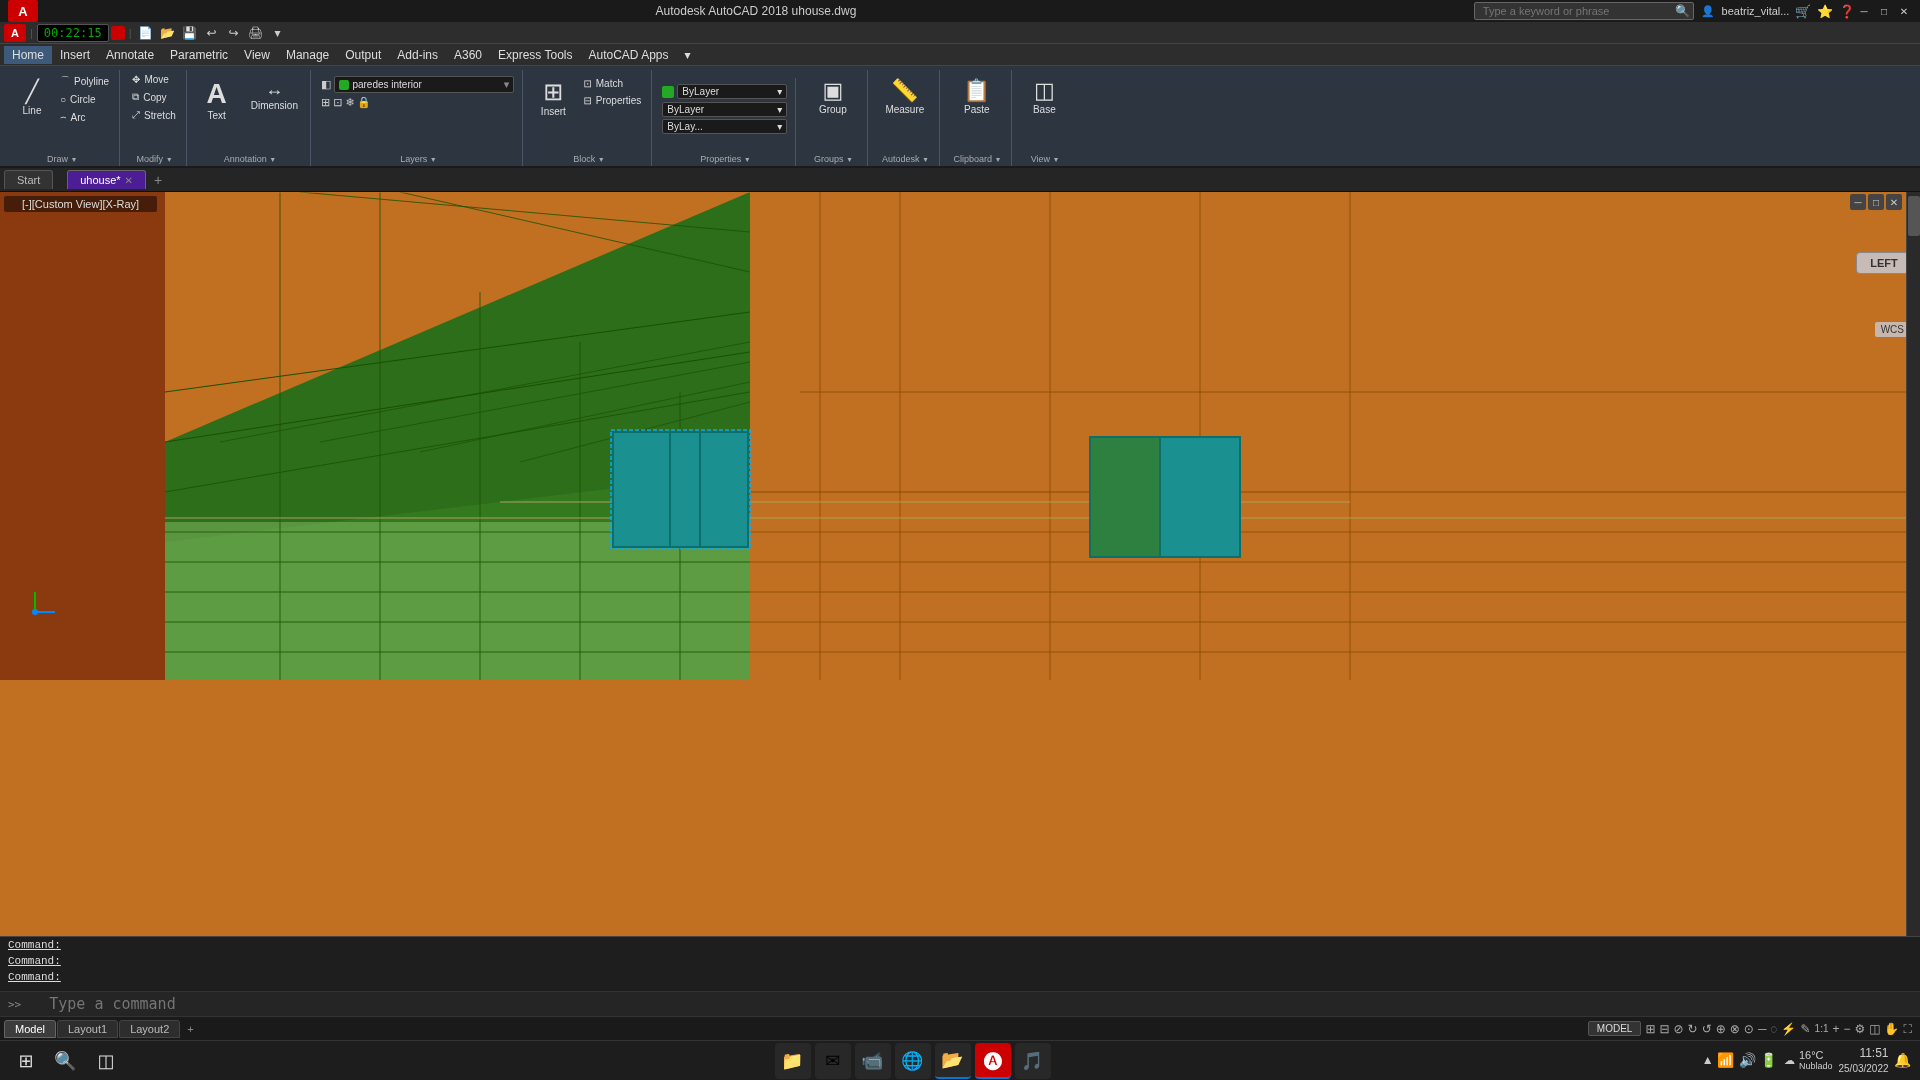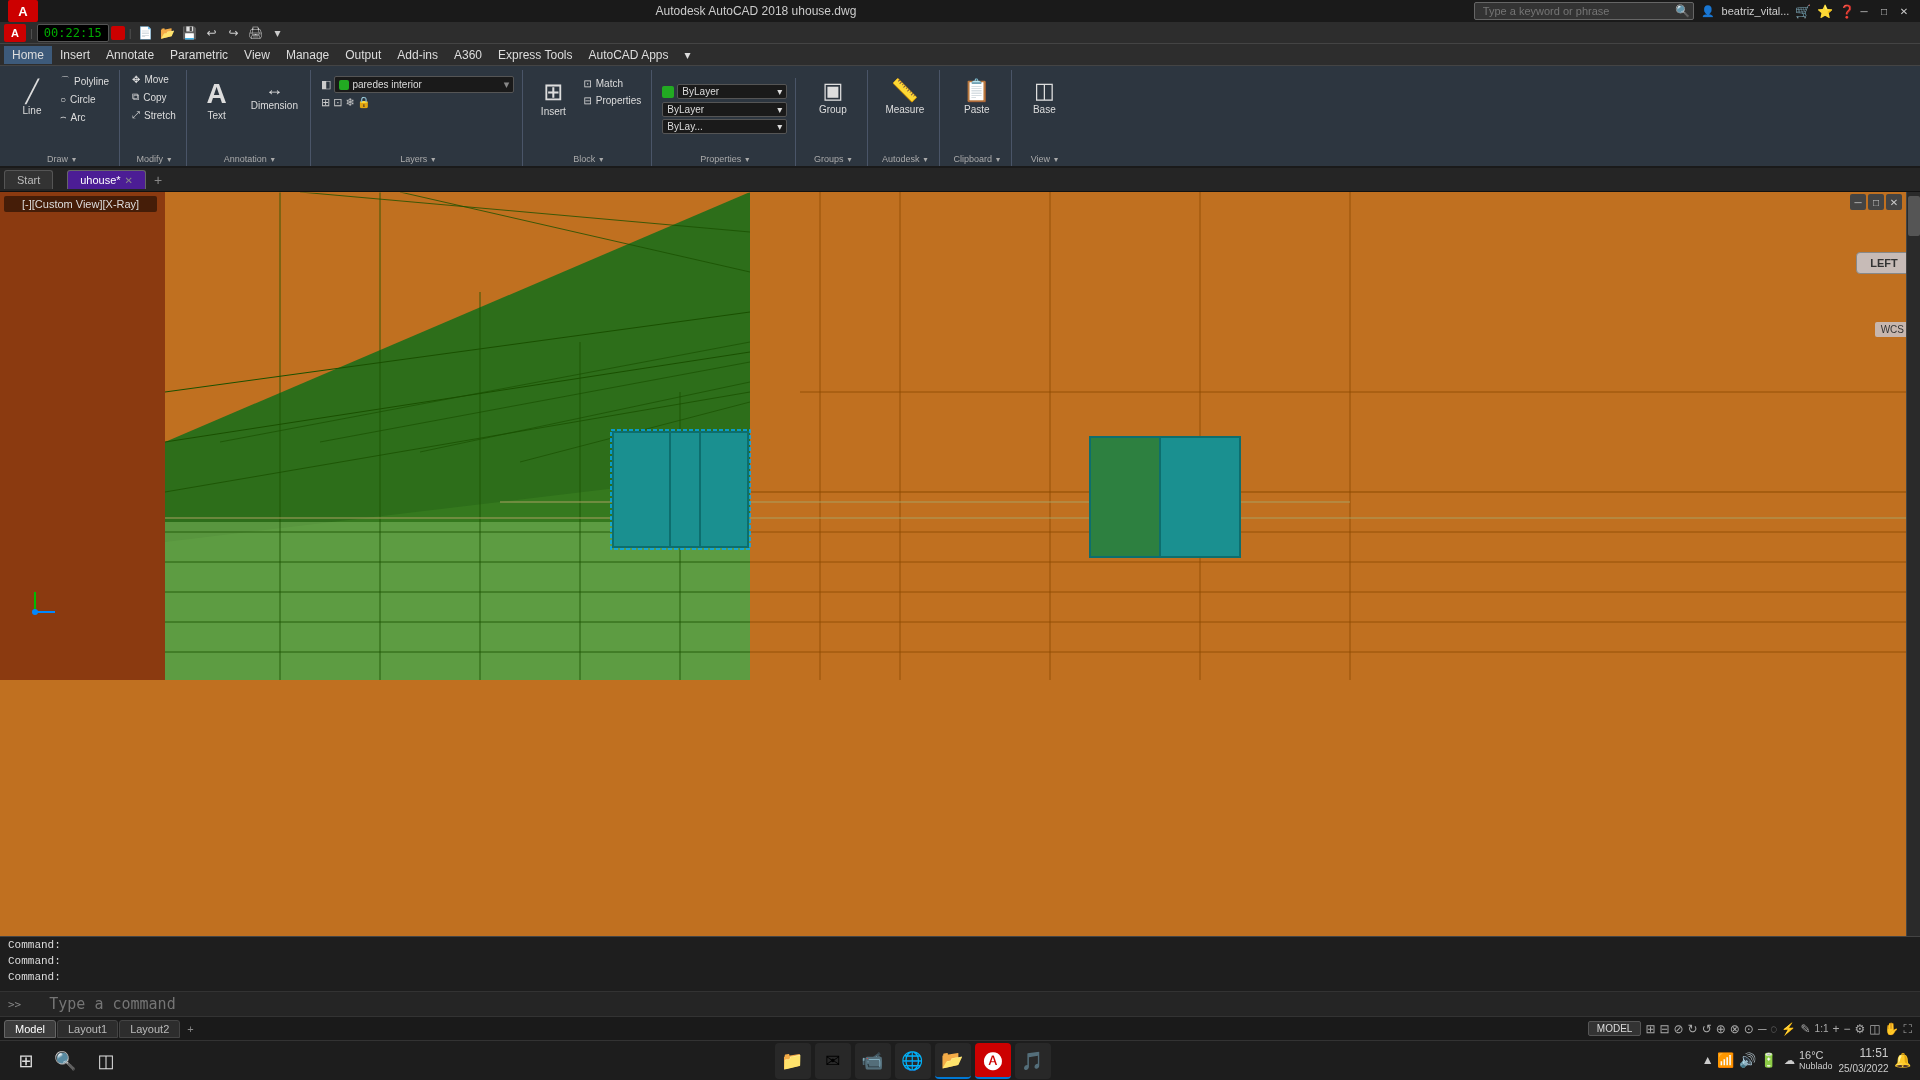--- a/index.html
+++ b/index.html
@@ -289,20 +289,21 @@
       background: #1e1e1e;
       border-top: 1px solid #444;
       display: flex;
       flex-direction: column;
     }
     .command-line {
       color: #ddd;
       font-size: 11px;
       padding: 2px 8px;
       font-family: 'Courier New', monospace;
+      text-decoration: underline;
     }
     .command-input-row {
       display: flex;
       align-items: center;
       padding: 3px 8px;
       background: #252525;
       border-top: 1px solid #333;
       margin-top: auto;
     }
     .command-prompt {

